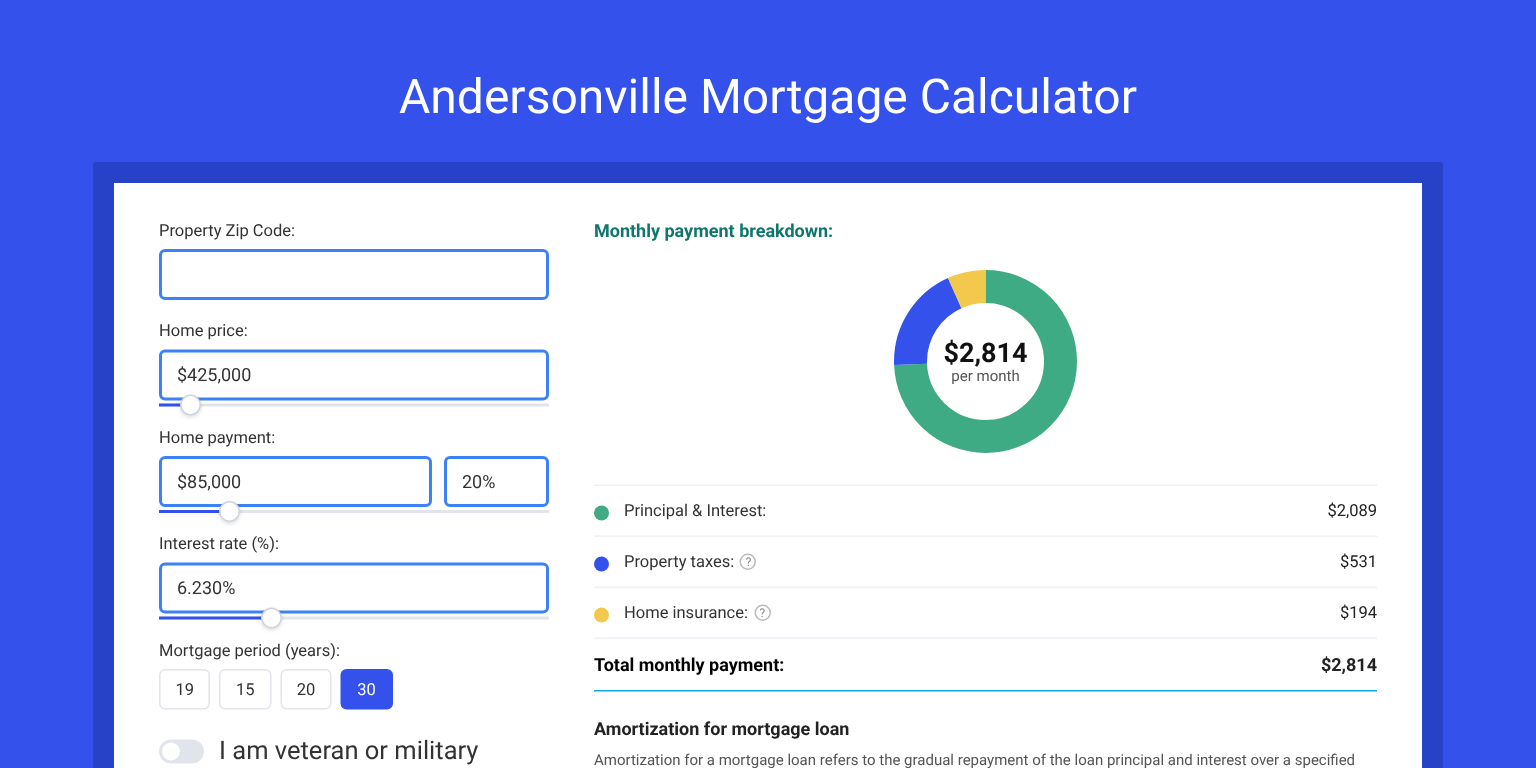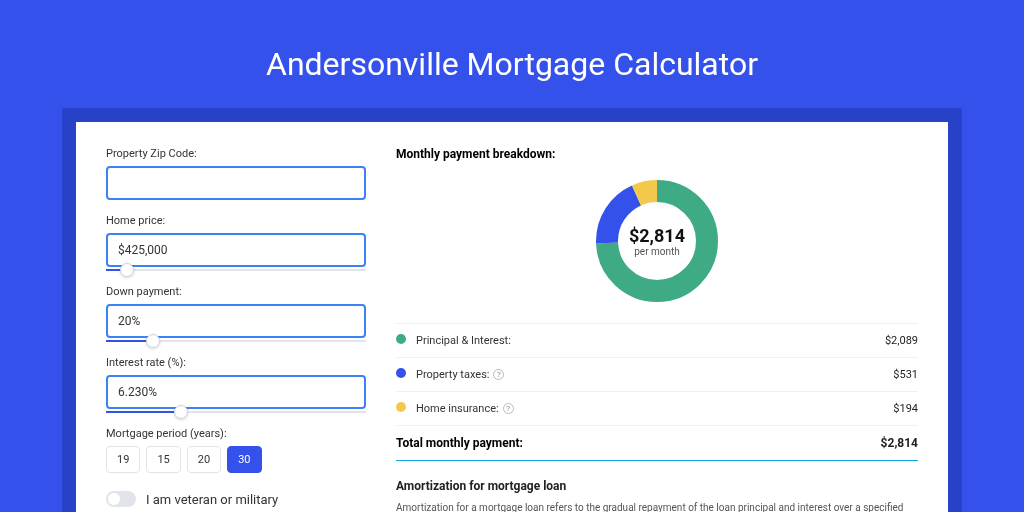--- a/index.html
+++ b/index.html
@@ -18,30 +18,30 @@
   .slider-thumb{position:absolute;top:-6px;width:14px;height:14px;border-radius:50%;background:#fff;border:1px solid #d0d4dc;box-shadow:0 1px 3px rgba(0,0,0,0.15);transform:translateX(-50%)}
   .row2{display:flex;gap:8px}
   .row2 .fld:first-child{flex:1}
   .row2 .fld:last-child{width:70px}
   .periods{display:flex;gap:6px}
   .pbtn{border:1px solid #e1e4ea;border-radius:4px;padding:6px 10px;font-size:11px;color:#333;background:#fff;cursor:pointer}
   .pbtn.active{background:#3452eb;color:#fff;border-color:#3452eb}
   .toggle-row{display:flex;align-items:center;gap:10px;margin-top:18px}
   .toggle{width:30px;height:16px;border-radius:10px;background:#e1e4ea;position:relative}
   .toggle-knob{position:absolute;left:2px;top:2px;width:12px;height:12px;border-radius:50%;background:#fff}
-  .toggle-lbl{font-size:13px;color:#333}
-  .sect-title{font-size:12px;font-weight:700;color:#000000;margin-bottom:10px}
+  .toggle-lbl{font-size:17px;color:#333}
+  .sect-title{font-size:12px;font-weight:700;color:#0f766e;margin-bottom:10px}
   .donut-wrap{display:flex;justify-content:center;padding:6px 0 18px}
   .donut{position:relative;width:128px;height:128px}
   .donut svg{transform:rotate(-90deg)}
   .donut-center{position:absolute;inset:0;display:flex;flex-direction:column;align-items:center;justify-content:center}
   .donut-val{font-size:18px;font-weight:700;color:#111}
   .donut-sub{font-size:10px;color:#555}
   .legend{border-top:1px solid #edf0f5}
-  .lrow{display:flex;align-items:flex-start;padding:10px 0;border-bottom:1px solid #edf0f5;font-size:11px}
+  .lrow{display:flex;align-items:flex-end;padding:10px 0;border-bottom:1px solid #edf0f5;font-size:11px}
   .lrow:last-of-type{border-bottom:1px solid #edf0f5}
   .dot{width:10px;height:10px;border-radius:50%;margin-right:10px}
   .llabel{color:#333;display:flex;align-items:center;gap:4px}
   .lval{margin-left:auto;color:#222}
   .total{display:flex;padding:10px 0;font-size:12px;font-weight:700;border-bottom:1px solid #0ea5e9}
   .info-icon{width:11px;height:11px;border:1px solid #bbb;border-radius:50%;display:inline-flex;align-items:center;justify-content:center;font-size:8px;color:#888}
   .amort{margin-top:18px}
   .amort-title{font-size:12px;font-weight:700;margin-bottom:8px;color:#222}
   .amort-text{font-size:10px;color:#555;line-height:1.4}
 </style>
@@ -64,22 +64,23 @@
       <div class="grp">
         <div class="lbl">Home price:</div>
         <input class="fld" value="$425,000" style="">
         <div class="slider-track">
           <div class="slider-fill" id="sf1" style="width: 8%;"></div>
           <div class="slider-thumb" id="st1" style="left: 8%;"></div>
         </div>
       </div>
 
       <div class="grp">
-        <div class="lbl">Down payment:</div>
+        <div class="lbl">Home payment:</div>
         <div class="row2">
+          <input class="fld" value="$85,000" style="">
           <input class="fld" value="20%" style="">
         </div>
         <div class="slider-track">
           <div class="slider-fill" id="sf2" style="width: 18%;"></div>
           <div class="slider-thumb" id="st2" style="left: 18%;"></div>
         </div>
       </div>
 
       <div class="grp">
         <div class="lbl">Interest rate (%):</div>

